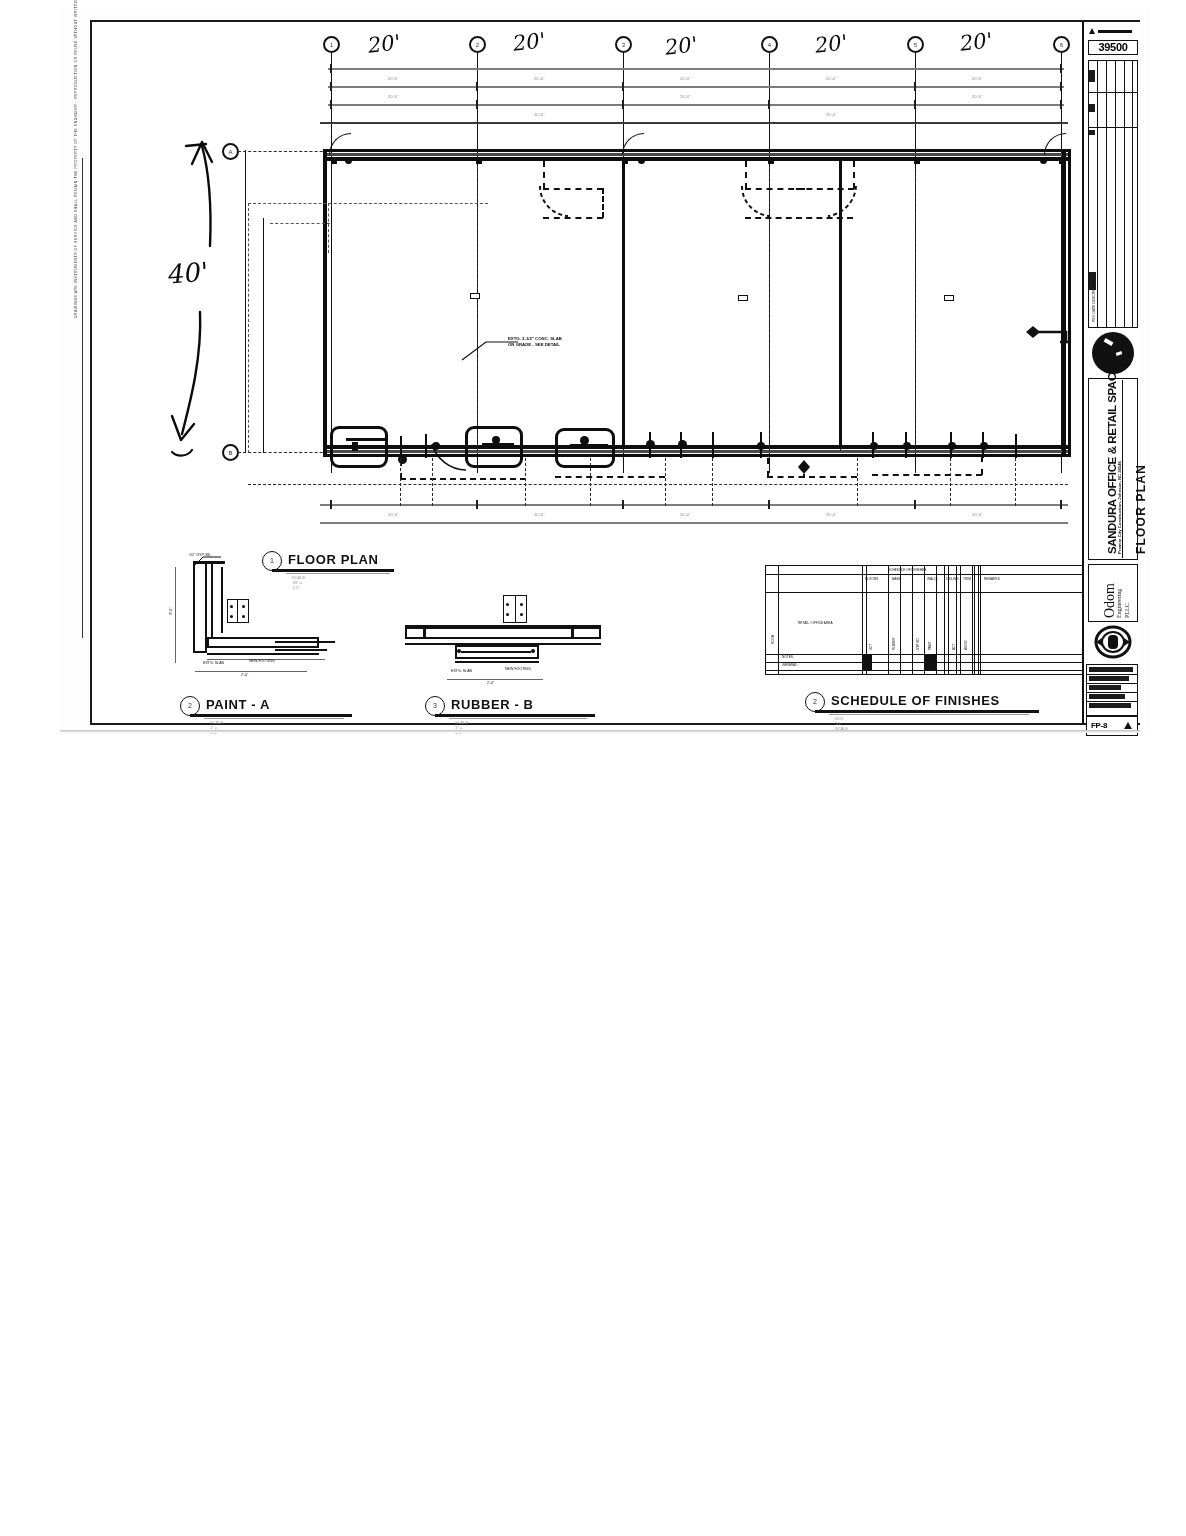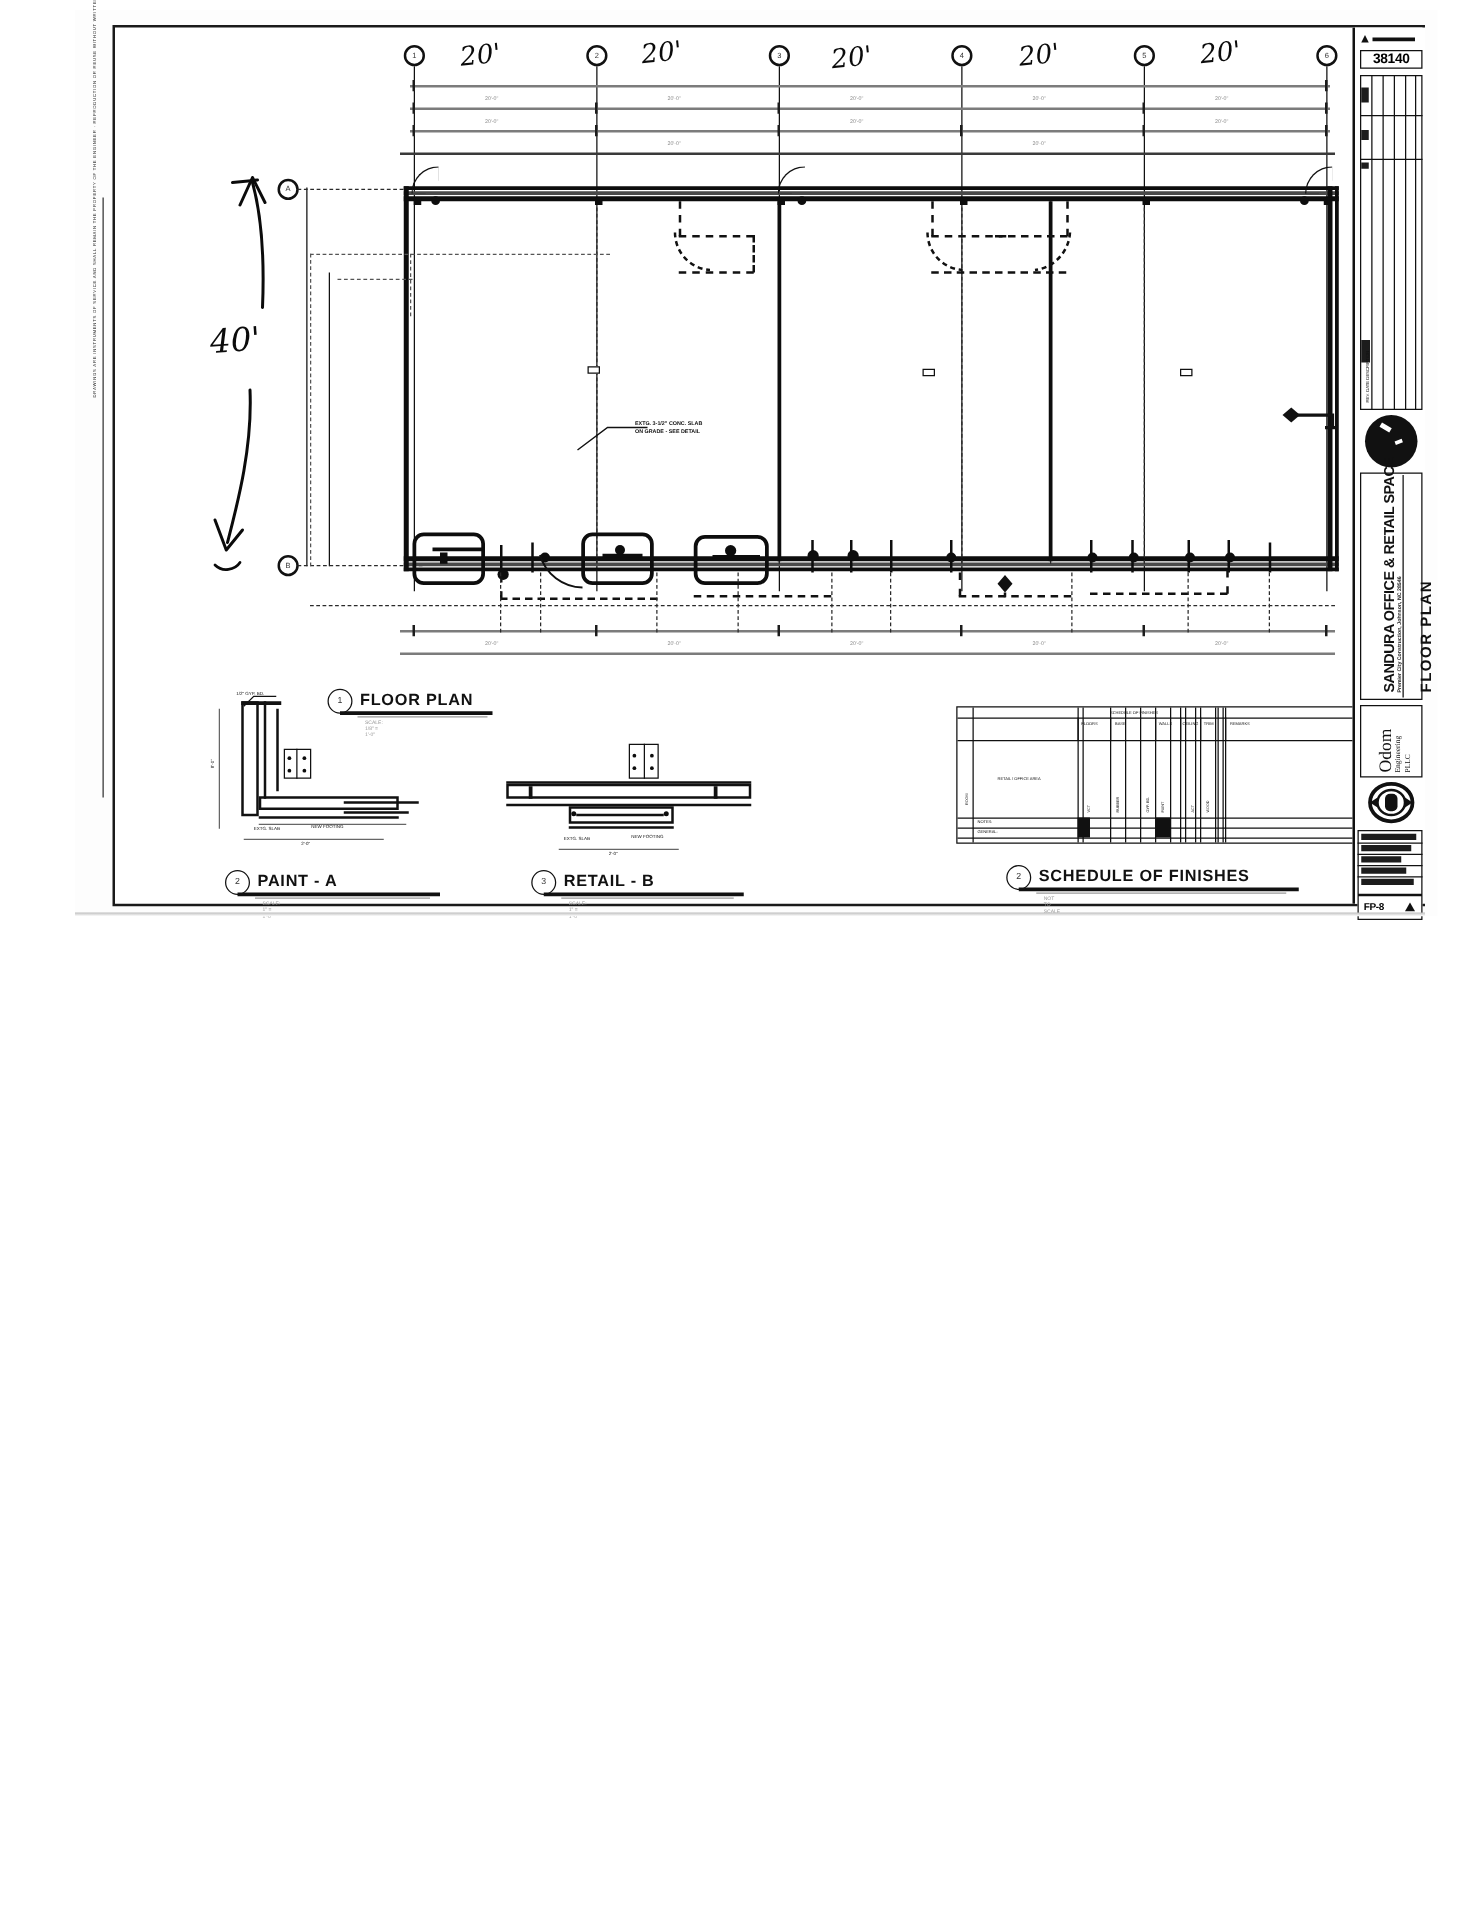--- a/index.html
+++ b/index.html
@@ -657,21 +657,21 @@
       <div class="dl" style="left:166px; top:36px; width:3px; height:10px;"></div>
 
       <div class="dl g" style="left:42px; top:86px; width:96px; height:1px;"></div>
       <div class="dtxt" style="left:82px; top:88px;">2'-0"</div>
       <div class="dtxt" style="left:46px; top:76px;">EXTG. SLAB</div>
       <div class="dtxt" style="left:100px; top:74px;">NEW FOOTING</div>
     </div>
 
     <div class="callout" style="left:365px; top:688px;">
       <div class="cb">3</div>
-      <div class="ctitle">RETAIL - B</div>
+      <div class="ctitle">RUBBER - B</div>
       <div class="cbar" style="width:160px;"></div>
       <div class="cbar2" style="width:138px;"></div>
       <div class="cscale" style="top:24px;">SCALE: 1" = 1'-0"</div>
     </div>
 
     <div id="sched">
 
       <div class="sh" style="top:8px;"></div>
       <div class="st" style="left:122px; top:2px;">SCHEDULE OF FINISHES</div>
 
@@ -736,21 +736,21 @@
       <div class="cbar" style="width:224px;"></div>
       <div class="cbar2" style="width:200px;"></div>
       <div class="cscale" style="top:24px;">NOT TO SCALE</div>
     </div>
 
     <div id="title-block">
 
       <div class="topbar"></div>
       <div class="tri" style="left:5px; top:6px; border-bottom-width:6px; border-left-width:3px; border-right-width:3px;"></div>
 
-      <div class="projnum">38140</div>
+      <div class="projnum">39500</div>
 
       <div class="tb-cell" style="left:4px; top:38px; width:50px; height:268px;"></div>
       <div style="position:absolute;left:13px;top:38px;width:1px;height:268px;background:#111;"></div>
       <div style="position:absolute;left:22px;top:38px;width:1px;height:268px;background:#111;"></div>
       <div style="position:absolute;left:31px;top:38px;width:1px;height:268px;background:#111;"></div>
       <div style="position:absolute;left:40px;top:38px;width:1px;height:268px;background:#111;"></div>
       <div style="position:absolute;left:48px;top:38px;width:1px;height:268px;background:#111;"></div>
       <div style="position:absolute;left:4px;top:70px;width:50px;height:1px;background:#111;"></div>
       <div style="position:absolute;left:4px;top:105px;width:50px;height:1px;background:#111;"></div>
       <div class="rev-fill" style="left:5px; top:48px; width:6px; height:12px;"></div>

